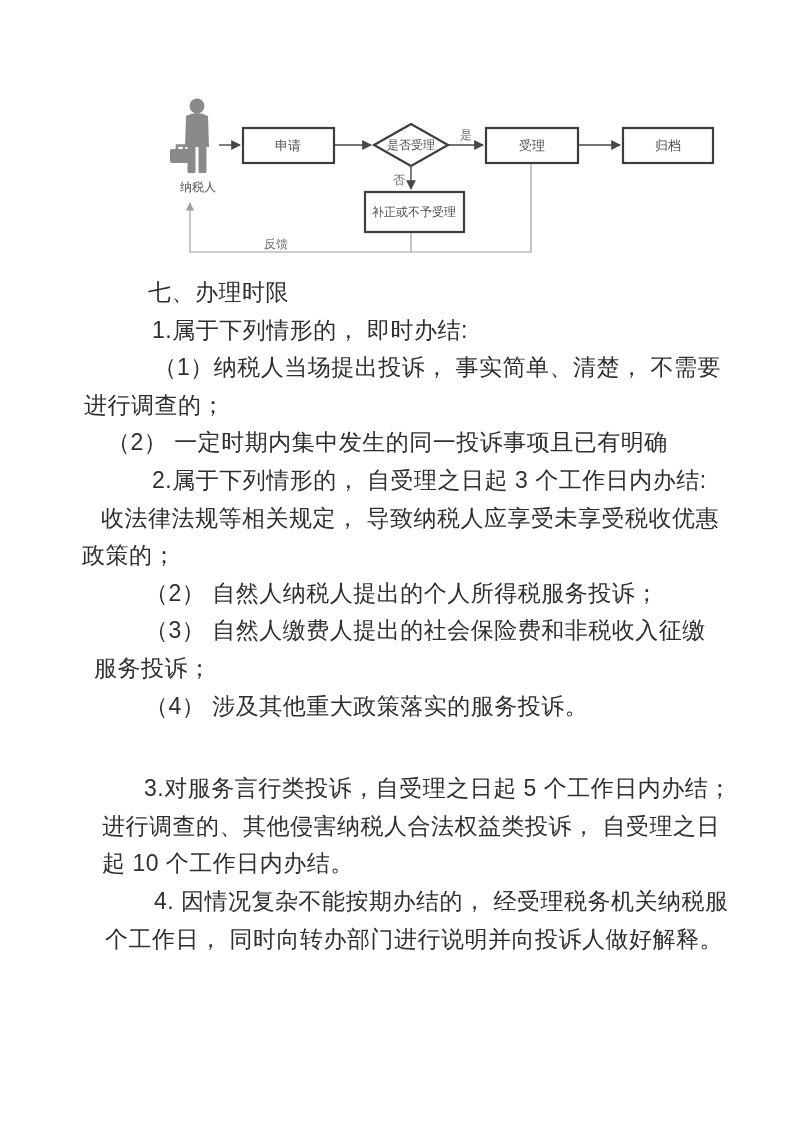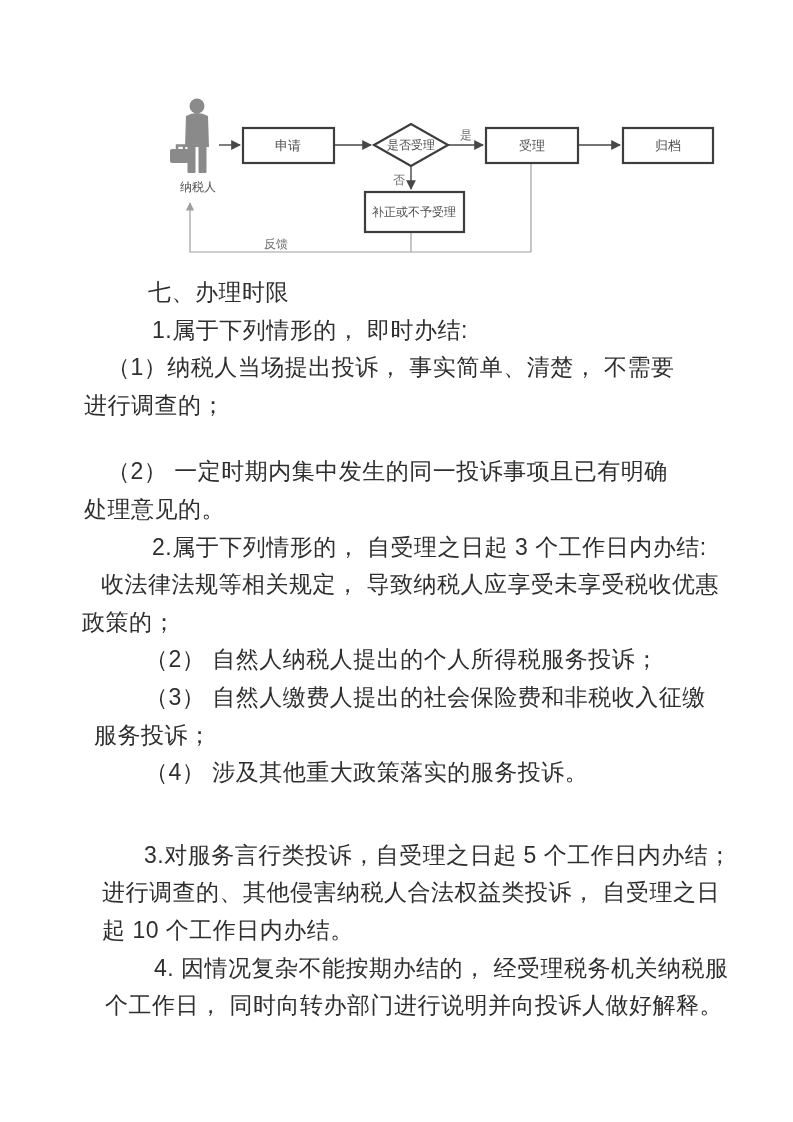--- a/index.html
+++ b/index.html
@@ -102,24 +102,23 @@
     </g>
 
     <text class="edge-label" x="460" y="139">是</text>
     <text class="edge-label" x="393" y="184">否</text>
     <text class="edge-label" x="264" y="248">反馈</text>
   </svg>
 
   <div class="doc">
       <div class="doc-line" style="padding-left: 67px;">七、办理时限</div>
       <div class="doc-line" style="padding-left: 71px;">1.属于下列情形的， 即时办结:</div>
-      <div class="doc-line" style="padding-left: 26px;">（1）纳税人当场提出投诉， 事实简单、清楚， 不需要</div>
+      <div class="doc-line" style="padding-left: 26px; text-align: right;">（1）纳税人当场提出投诉， 事实简单、清楚， 不需要</div>
       <div class="doc-line" style="padding-left: 3px;">进行调查的；</div>
-      <div class="doc-line" style="padding-left: 26px; margin-top: 29px;">（2） 一定时期内集中发生的同一投诉事项且已有明确</div>
-      <div class="doc-line" style="padding-left: 3px;">处理意见的。</div>
+      <div class="doc-line" style="padding-left: 26px;">（2） 一定时期内集中发生的同一投诉事项且已有明确</div>
       <div class="doc-line" style="padding-left: 71px;">2.属于下列情形的， 自受理之日起 3 个工作日内办结:</div>
       <div class="doc-line" style="padding-left: 20px;">收法律法规等相关规定， 导致纳税人应享受未享受税收优惠</div>
       <div class="doc-line" style="padding-left: 1px;">政策的；</div>
       <div class="doc-line" style="padding-left: 64px;">（2） 自然人纳税人提出的个人所得税服务投诉；</div>
       <div class="doc-line" style="padding-left: 64px;">（3） 自然人缴费人提出的社会保险费和非税收入征缴</div>
       <div class="doc-line" style="padding-left: 13px;">服务投诉；</div>
       <div class="doc-line" style="padding-left: 64px;">（4） 涉及其他重大政策落实的服务投诉。</div>
       <div class="doc-line" style="padding-left: 63px; margin-top: 45px;">3.对服务言行类投诉，自受理之日起 5 个工作日内办结；</div>
       <div class="doc-line" style="padding-left: 21px;">进行调查的、其他侵害纳税人合法权益类投诉， 自受理之日</div>
       <div class="doc-line" style="padding-left: 21px;">起 10 个工作日内办结。</div>

